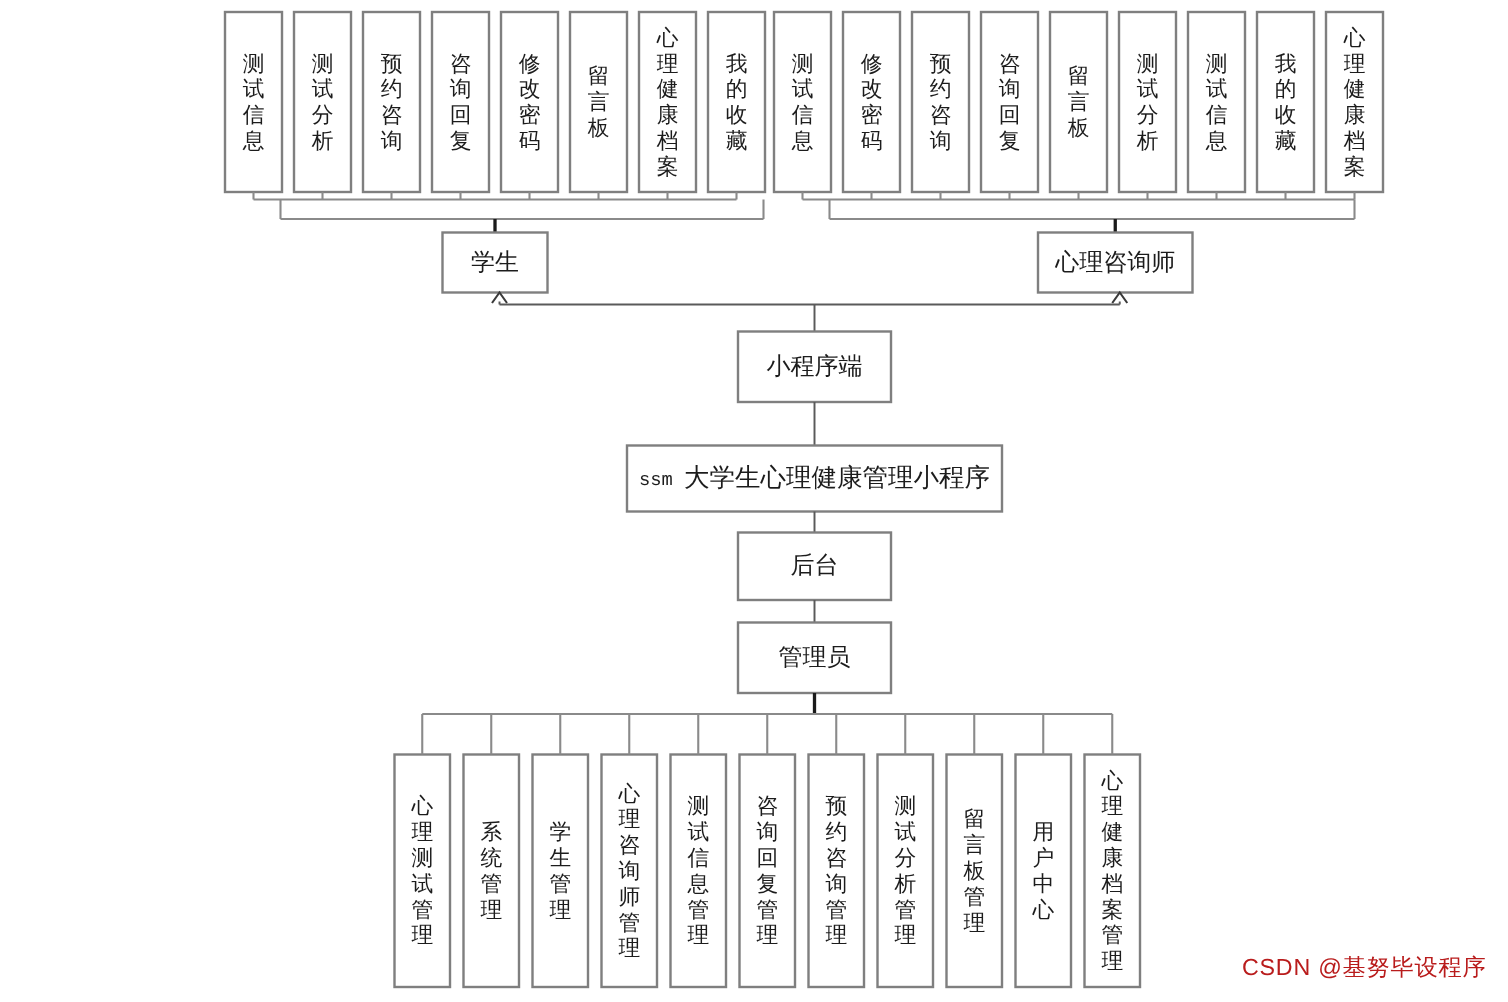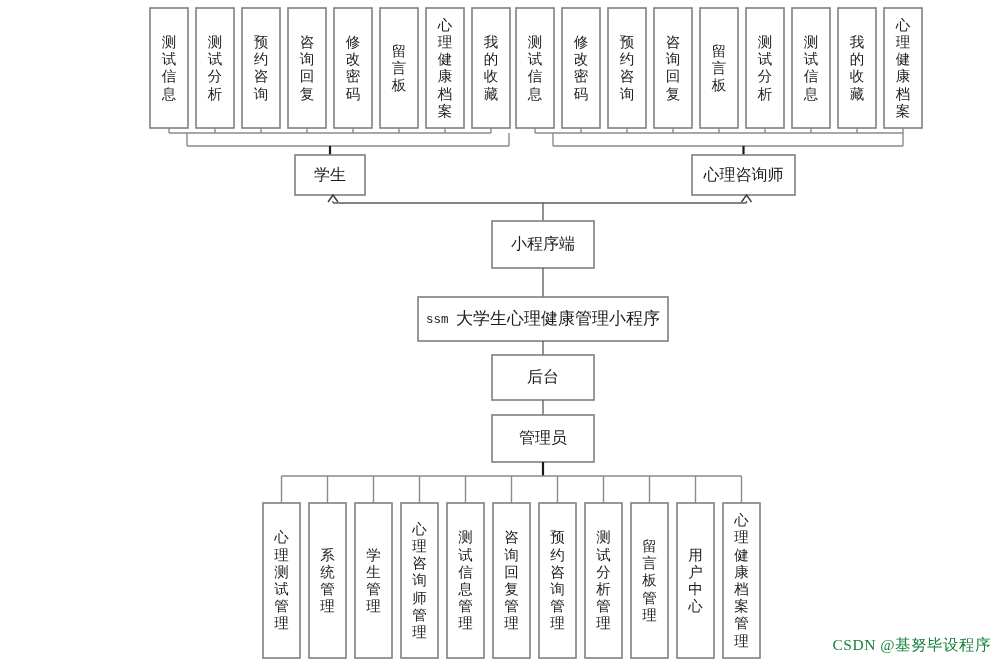--- a/index.html
+++ b/index.html
@@ -70,23 +70,23 @@
   }
   .lbl-mono {
     font-family: "Liberation Mono", "DejaVu Sans Mono", monospace;
     font-size: 12.5px;
     fill: #1c1c1c;
   }
   .watermark {
     position: absolute;
     right: 14px;
     bottom: 12px;
-    font-family: Liberation Serif, serif;
+    font-family: Liberation Sans, sans-serif;
     font-size: 15.5px;
-    color: #15803d;
+    color: #b91c1c;
     letter-spacing: 0.5px;
     white-space: nowrap;
     user-select: none;
   }
 </style>
 </head>
 <body>
 
 <div id="diagram-root">
   <svg id="diagram-svg" width="1005" height="668" viewBox="0 0 1005 668" xmlns="http://www.w3.org/2000/svg">

